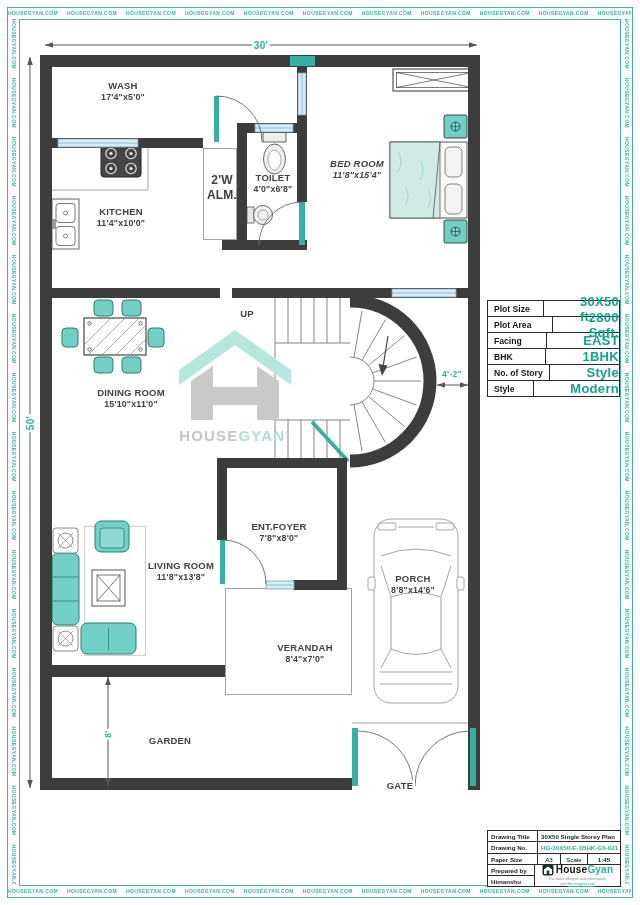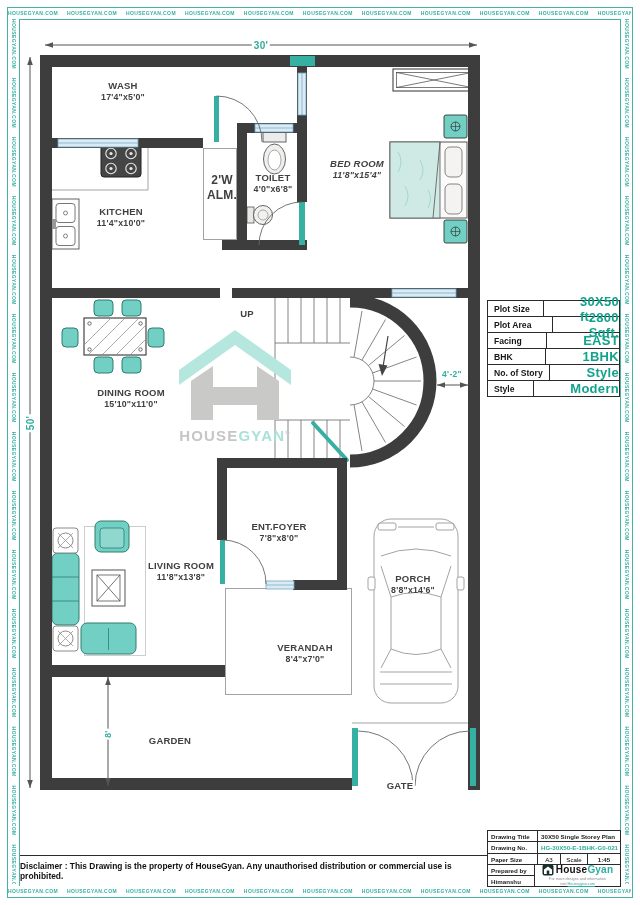--- a/index.html
+++ b/index.html
@@ -381,15 +381,14 @@
           <span class="lgt"><span>House</span><span class="g">Gyan</span></span>
         </div>
         <div class="tg">
           <span>For more designs and information</span><br>
           <span>visit </span><span class="lnk">Housegyan.com</span>
         </div>
       </div>
     </div>
   </div>
 
-  <div class="disclaimer">Disclaimer : This Drawing is the property of HouseGyan. Any unauthorised distribution or commercial use is prohibited.</div>
 
 </div>
 
 </body></html>

